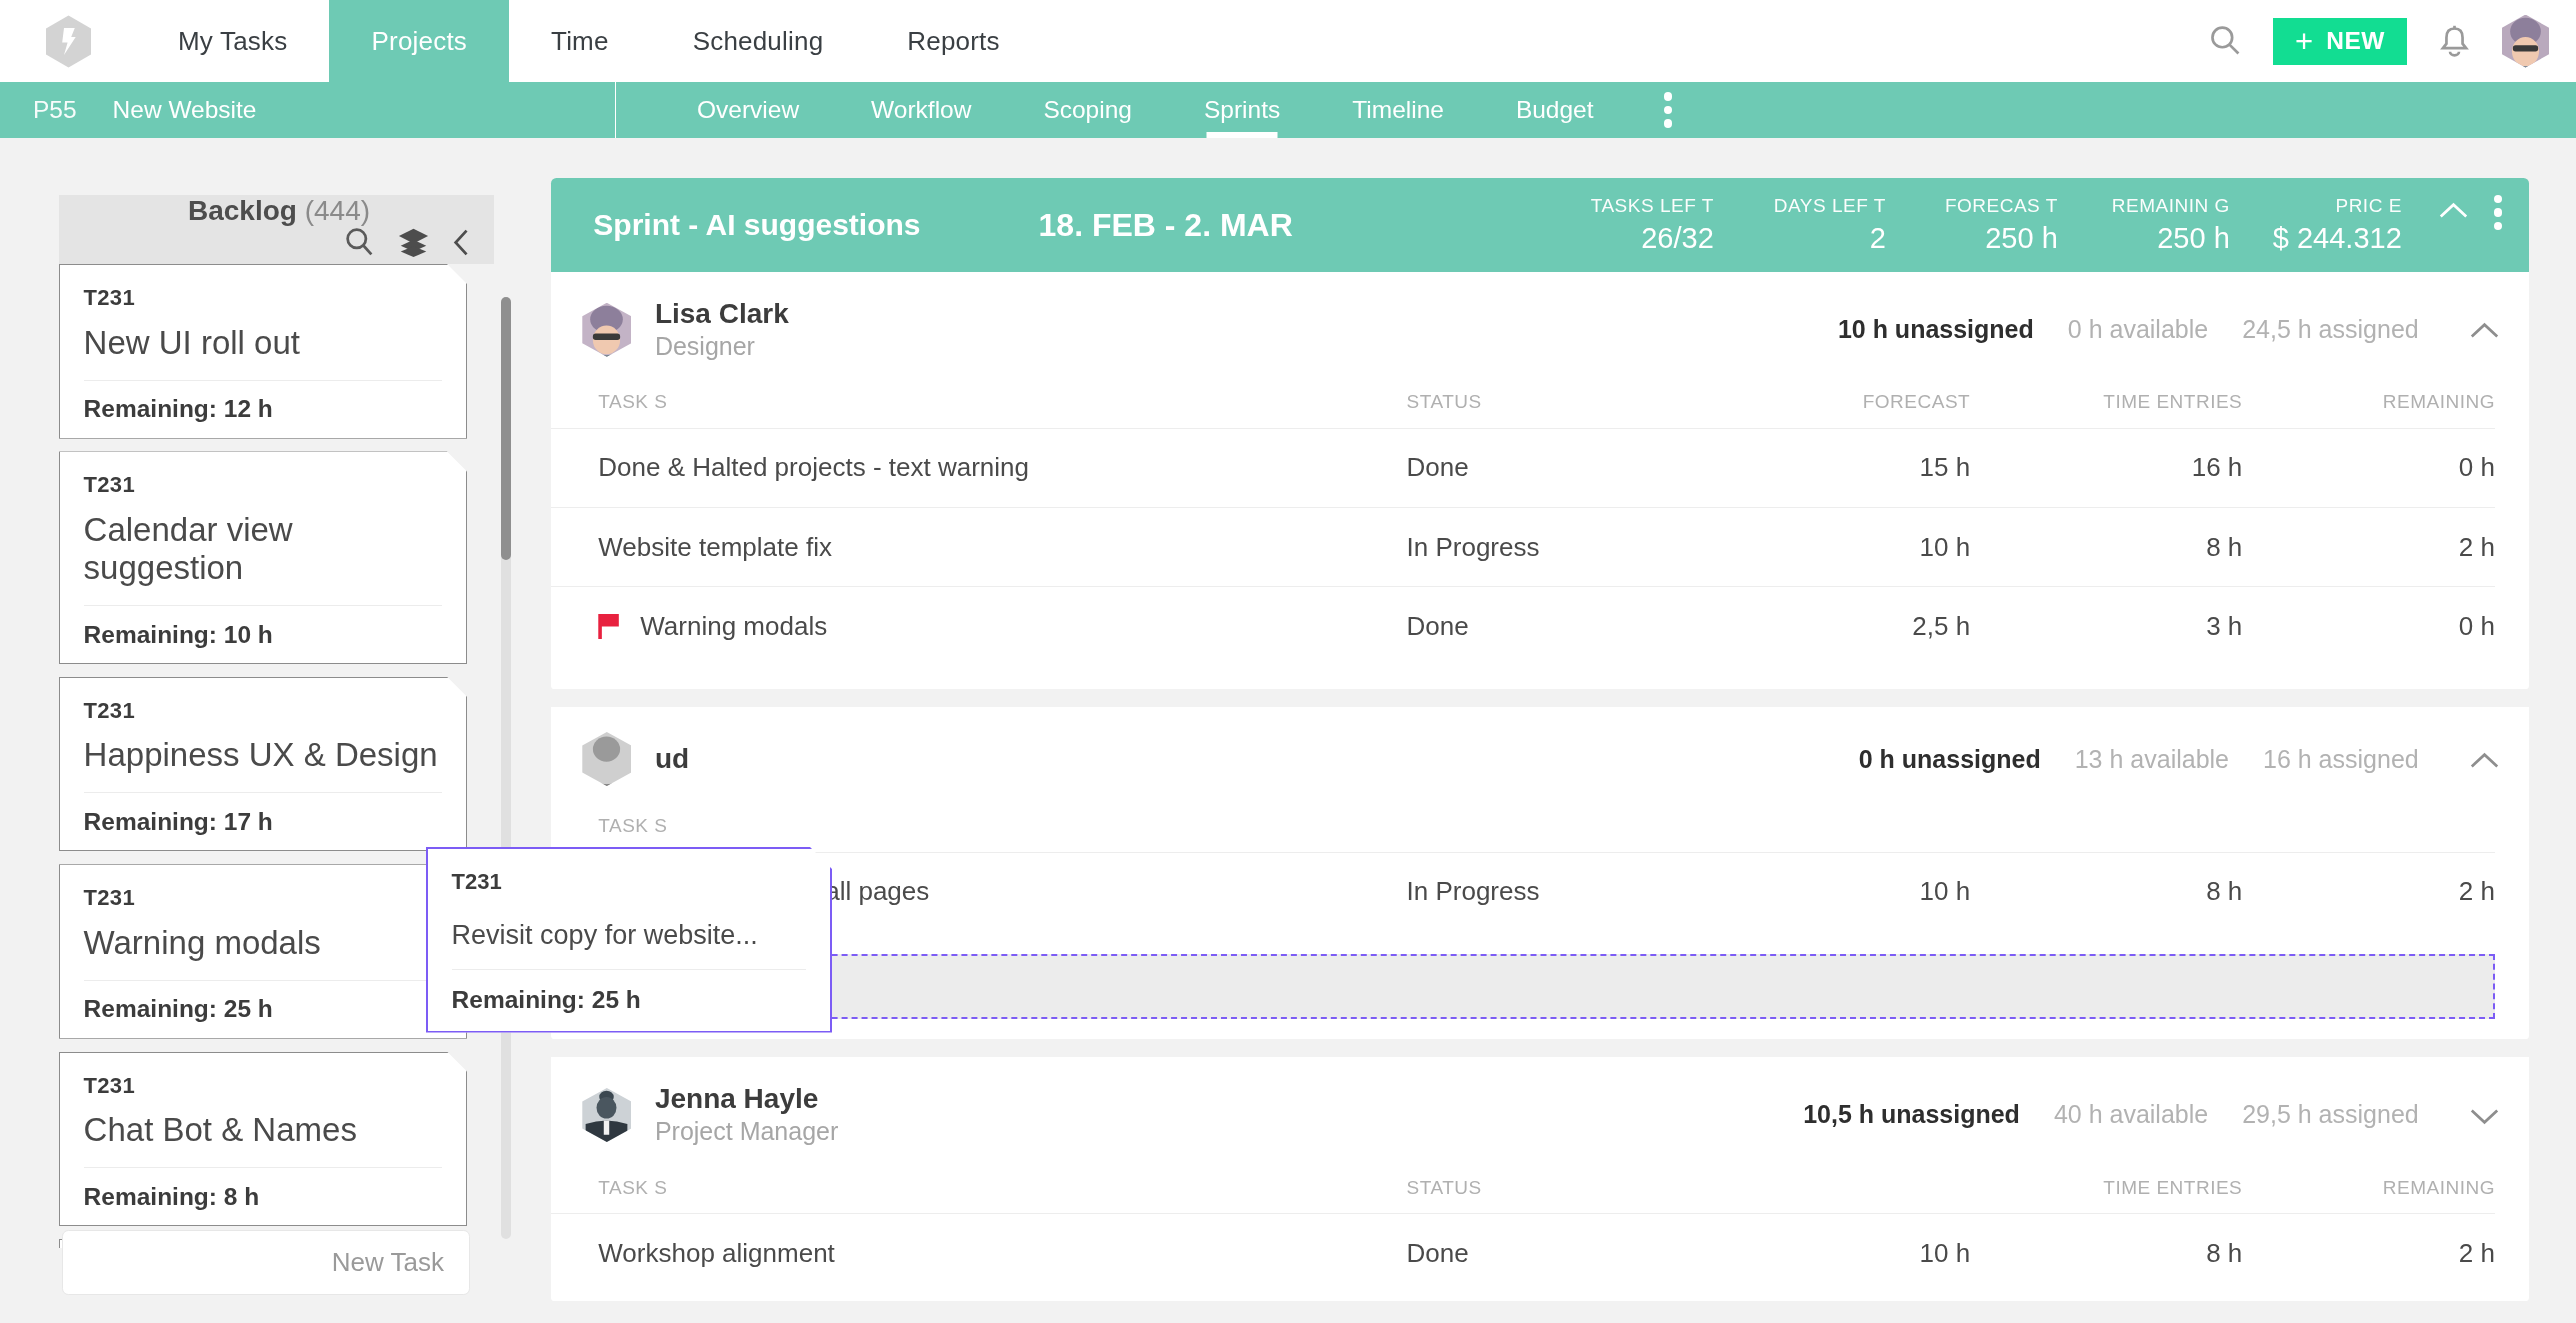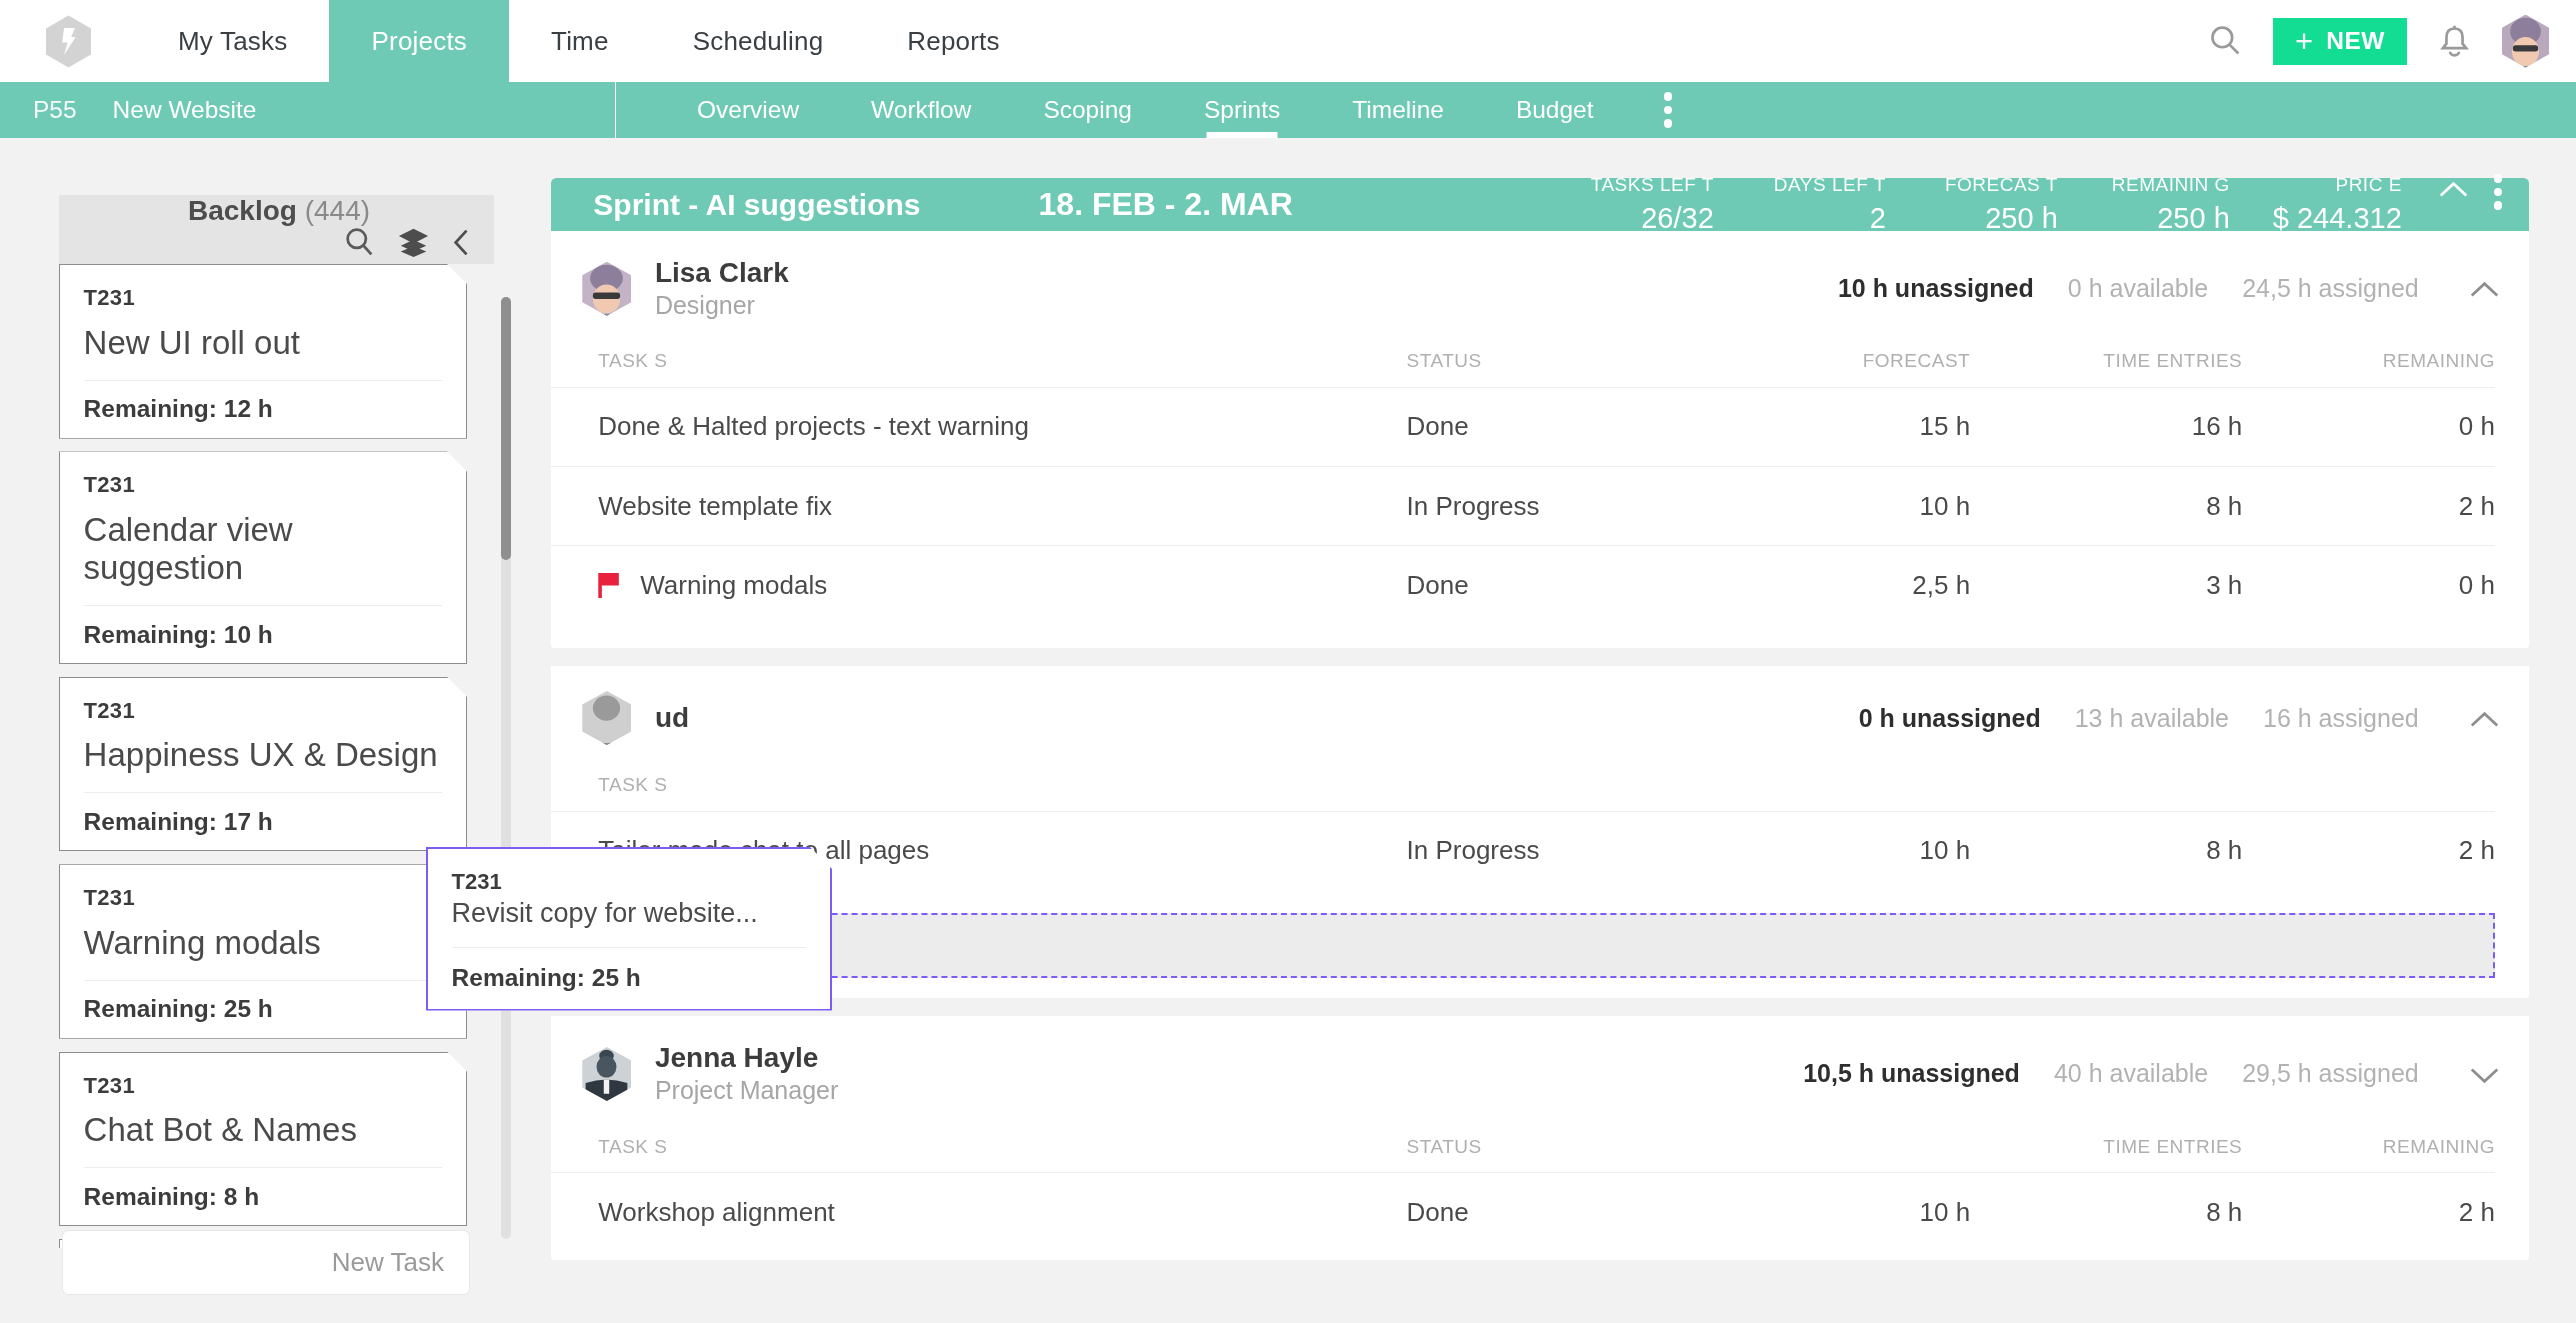--- a/index.html
+++ b/index.html
@@ -126,31 +126,31 @@
   .newtask::placeholder { color: #9a9a9a; }
 
   
   .drag-card {
     position: absolute; left: 426px; top: 709px; width: 406px;
     background: #ffffff; border: 2.7px solid #7c5cf5; z-index: 60;
     padding: 20px 23.6px 16.3px 23.6px;
     clip-path: polygon(0 0, calc(100% - 22px) 0, 100% 22px, 100% 100%, 0 100%);
   }
   .drag-card .tid { font-size: 22px; font-weight: bold; color: #3c3c3c; }
-  .drag-card .ttl { font-size: 27px; color: #4a4a4a; margin-top: 3px; padding-bottom: 18px;
+  .drag-card .ttl { font-size: 27px; color: #4a4a4a; margin-top: 25px; padding-bottom: 18px;
                     border-bottom: 1.8px solid #ececec; }
   .drag-card .rem { font-size: 24.5px; font-weight: bold; color: #3c3c3c; margin-top: 16.3px; }
 
   
   .main {
     position: absolute; left: 535px; top: 0; width: 2041px; height: 1186px;
     background: #f2f2f2; padding: 40px 47px 0 16.3px;
   }
   .sprint-head {
-    height: 53px; background: #6ecab4; border-radius: 5.4px 5.4px 0 0;
+    height: 94px; background: #6ecab4; border-radius: 5.4px 5.4px 0 0;
     display: flex; align-items: center; padding: 0 27px 0 42px; color: #fff;
   }
   .sprint-name { font-size: 30px; font-weight: bold; white-space: nowrap; }
   .sprint-dates { font-size: 32px; font-weight: bold; margin-left: 118px; white-space: nowrap; }
   .metrics { margin-left: auto; display: flex; align-items: flex-start; gap: 0; }
   .metric { text-align: right; min-width: 172px; padding-left: 31px; }
   .metric .lbl { font-size: 19px; letter-spacing: 0.5px; opacity: .97; white-space: nowrap; }
   .metric .val { font-size: 29px; margin-top: 5.4px; white-space: nowrap; }
   .sprint-head-icons { display: flex; align-items: center; gap: 25px; padding-left: 36px; }
   .chev { cursor: pointer; }

